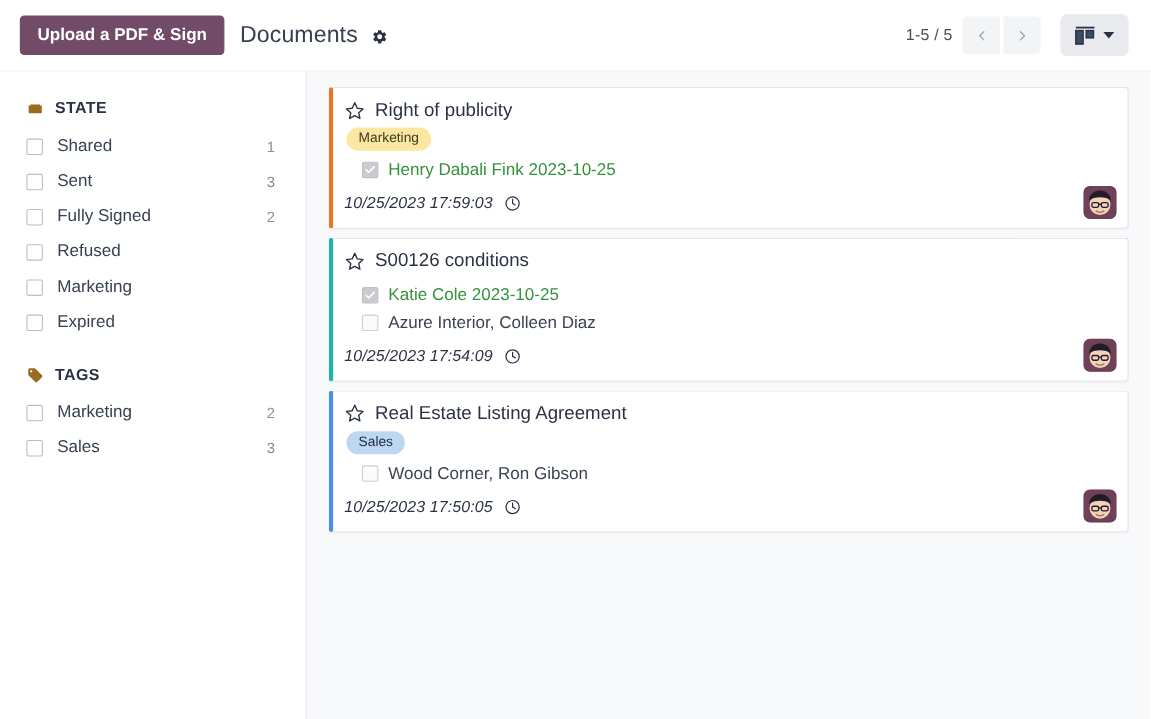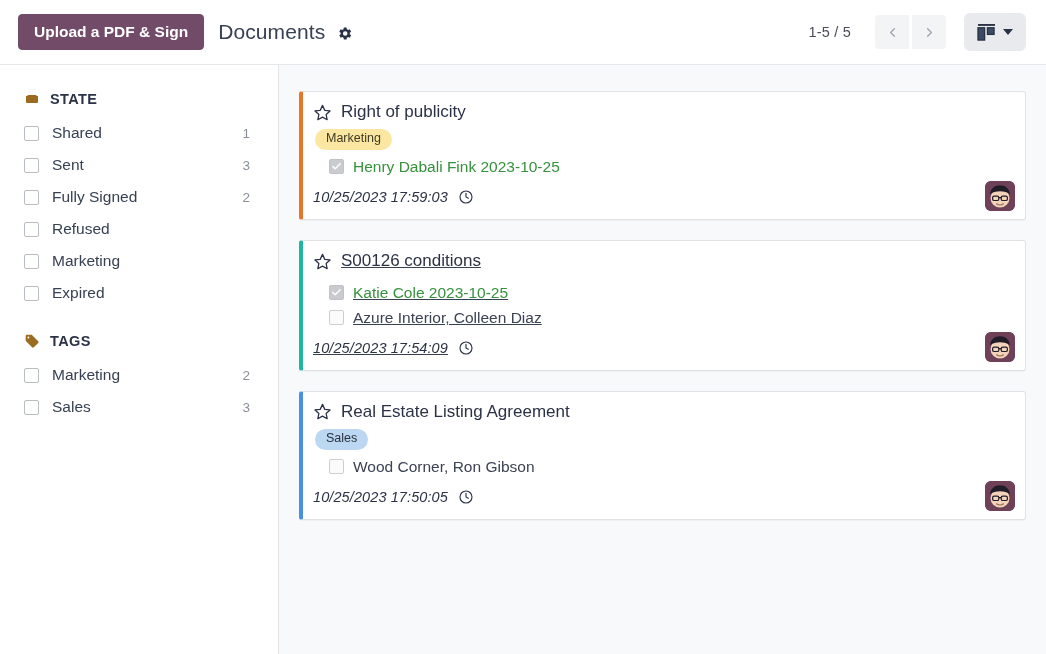--- a/index.html
+++ b/index.html
@@ -59,21 +59,21 @@
 
   .cp-right {
     margin-left: auto;
     display: flex;
     align-items: center;
     gap: 18px;
   }
   .pager {
     display: flex;
     align-items: center;
-    gap: 24px;
+    gap: 9px;
   }
   .pager-count {
     font-size: 14.5px;
     color: #4b4b5a;
     white-space: nowrap;
     letter-spacing: .2px;
   }
   .pager-btns { display: flex; gap: 3px; }
   .pager-btn {
     width: 34px; height: 34px;
@@ -175,21 +175,20 @@
   .card {
     background: #ffffff;
     border: 1px solid #e0e2e6;
     border-left-width: 4px;
     border-left-style: solid;
     border-radius: 3px;
     padding: 10px 12px 8px 10px;
     position: relative;
     cursor: pointer;
     box-shadow: 0 1px 1px rgba(0,0,0,0.035);
-    margin-top: 12px;
   }
   .card-title-row {
     display: flex;
     align-items: center;
     gap: 9px;
     margin-bottom: 6px;
   }
   .star-icon { cursor: pointer; display:flex; align-items:center; flex:0 0 auto; }
   .card-title {
     font-size: 17px;
@@ -407,21 +406,21 @@
               <circle cx="15" cy="17" r="9.5" fill="#f2d2b8"></circle>
               <path d="M5.2 13.5c0-6 4.6-9.3 9.8-9.3s9.8 3.3 9.8 9.3c0 0-2.6-3.2-9.8-3.2S5.2 13.5 5.2 13.5z" fill="#201c28"></path>
               <rect x="7.6" y="15.2" width="6.2" height="4.3" rx="1.6" fill="none" stroke="#201c28" stroke-width="1.2"></rect>
               <rect x="16.2" y="15.2" width="6.2" height="4.3" rx="1.6" fill="none" stroke="#201c28" stroke-width="1.2"></rect>
               <line x1="13.8" y1="16.7" x2="16.2" y2="16.7" stroke="#201c28" stroke-width="1.2"></line>
               <path d="M11.5 22.8c1.9 1.6 5.1 1.6 7 0" fill="none" stroke="#9b7156" stroke-width="1.2" stroke-linecap="round"></path>
             </svg>
           </span>
         </div>
 
-        <div class="card" style="border-left-color:#1eb5a2;text-decoration:underline;">
+        <div class="card" style="border-left-color:#1eb5a2;">
           <div class="card-title-row">
             <span class="star-icon">
               <svg width="19" height="19" viewBox="0 0 24 24" fill="none" stroke="#2b3245" stroke-width="1.6" stroke-linejoin="round">
                 <polygon points="12,3 14.9,9.3 21.5,10.1 16.6,14.6 17.9,21.1 12,17.9 6.1,21.1 7.4,14.6 2.5,10.1 9.1,9.3"></polygon>
               </svg>
             </span>
             <span class="card-title">S00126 conditions</span>
           </div>
           <div class="signer-list" style="margin-top:8px;">
             <div class="signer-row">

